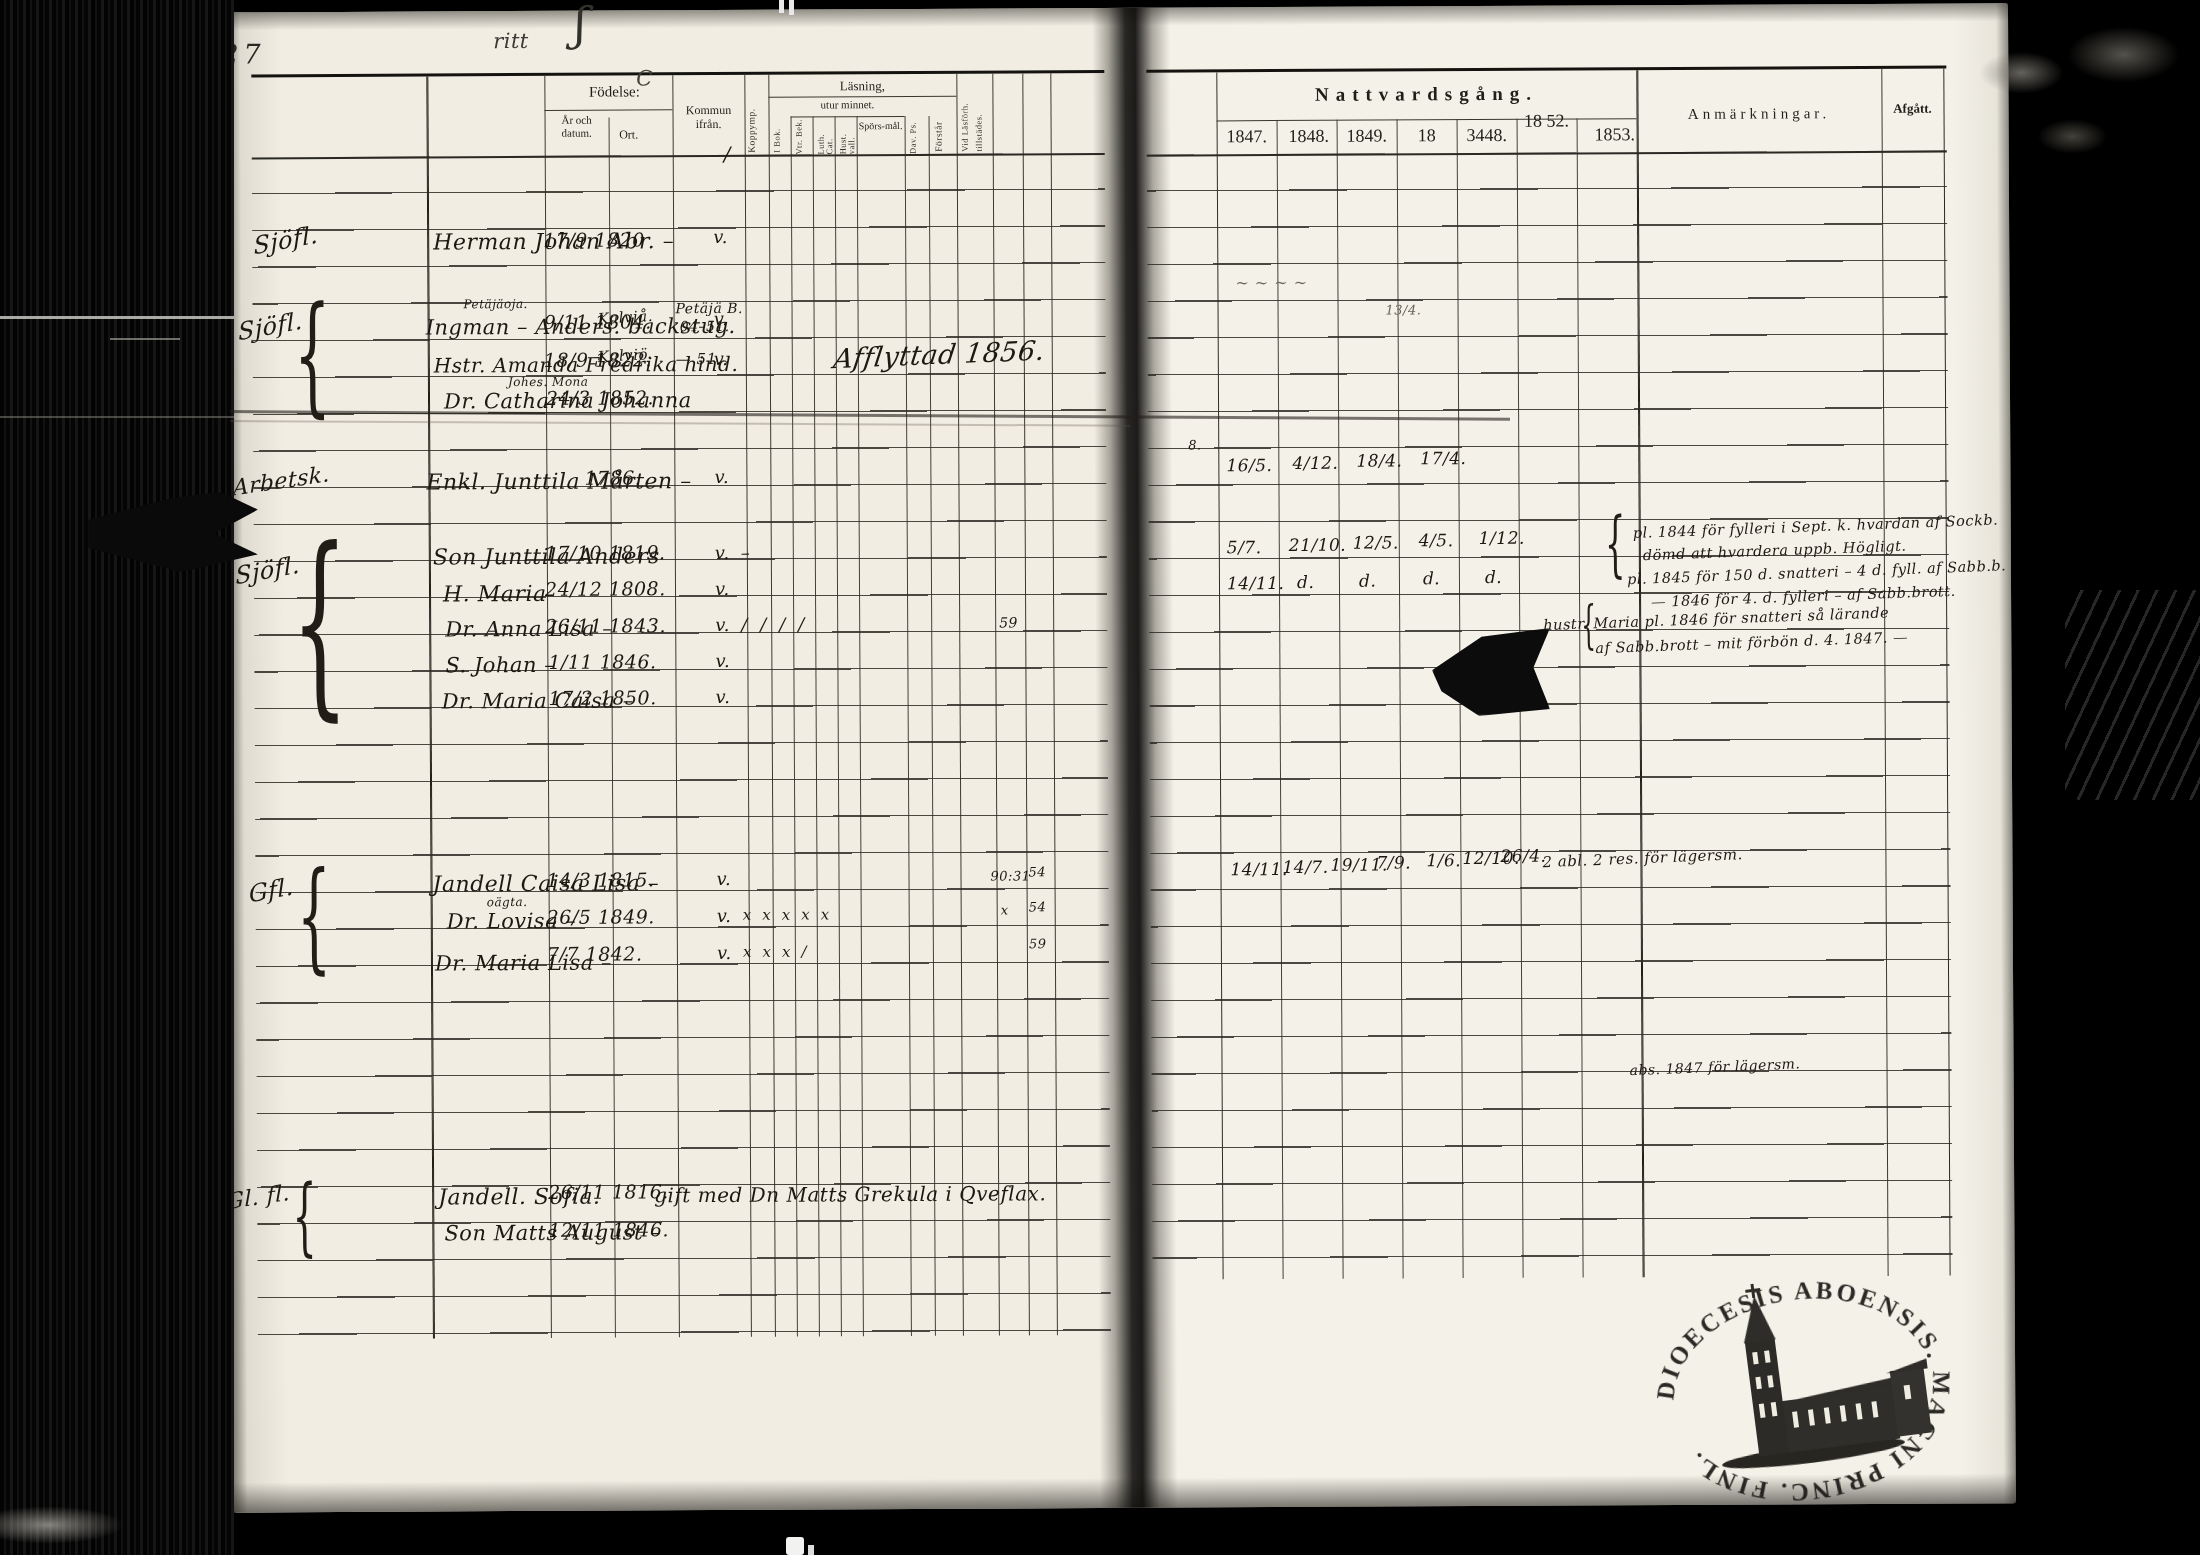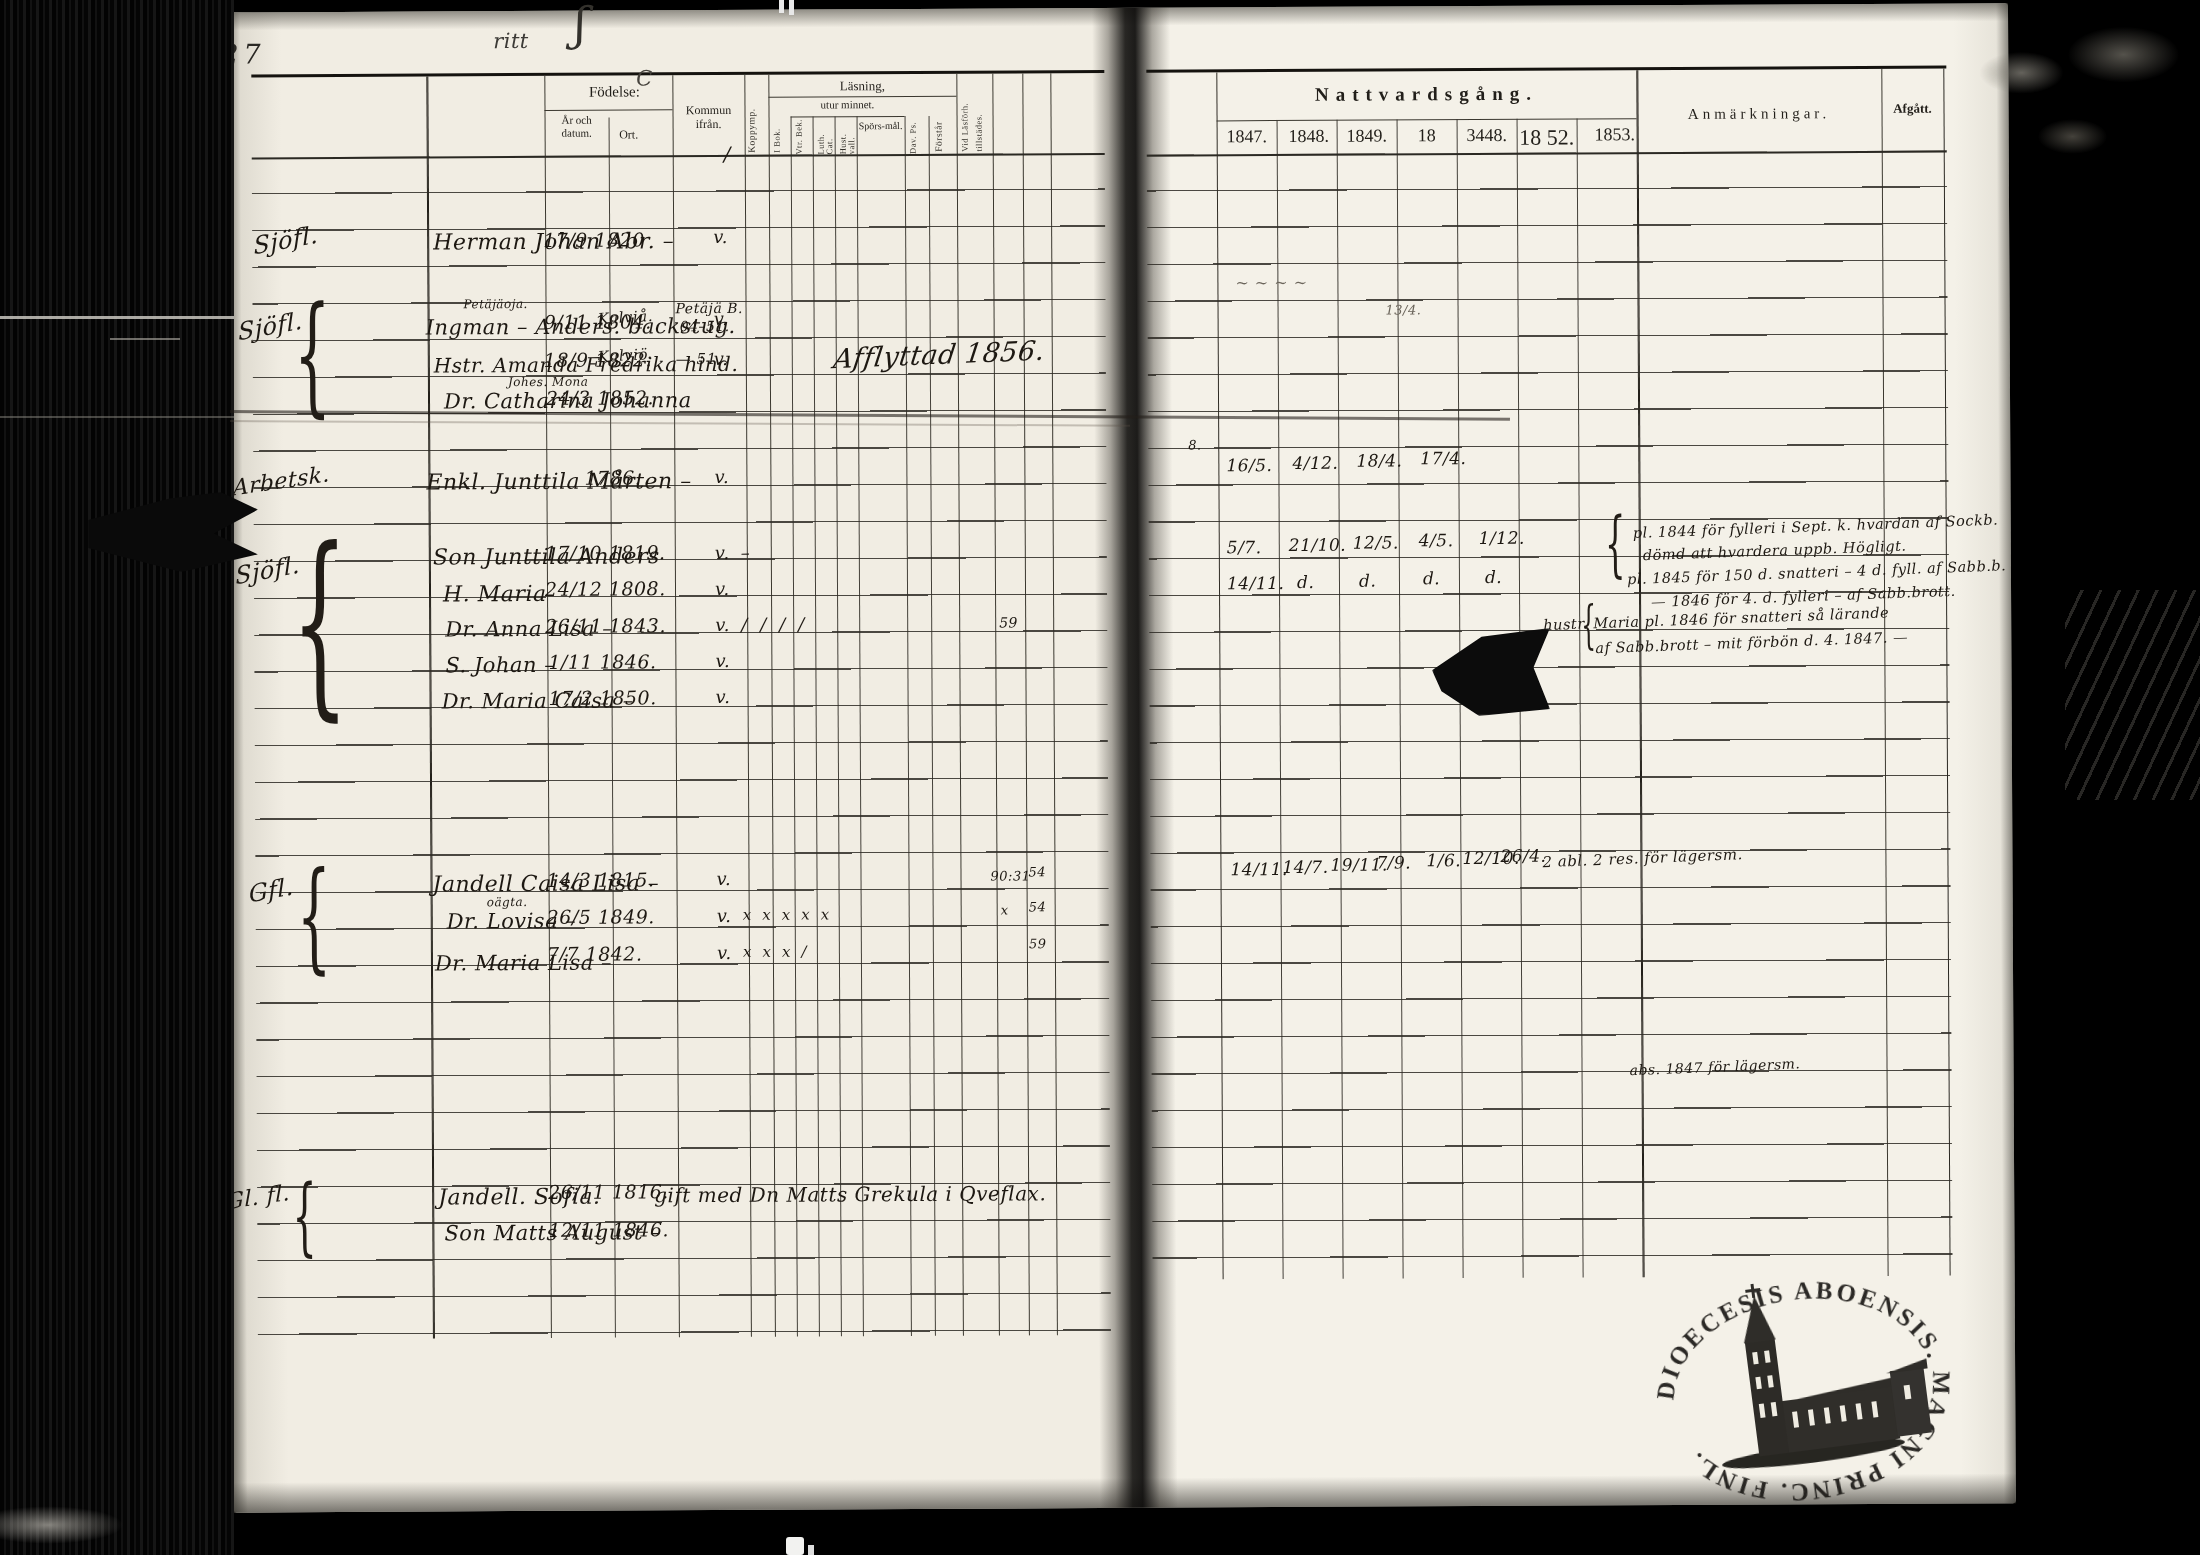--- a/index.html
+++ b/index.html
@@ -79,21 +79,21 @@
       <div class="vshadow" style="left:0;top:48px;height:1159px;box-shadow:130px 0 0 0 #44413a,190px 0 0 0 #44413a,250px 0 0 0 #44413a,310px 0 0 0 #44413a,370px 0 0 0 #44413a,430px 0 0 0 #44413a;"></div>
       <div class="hl" style="left:0;top:82px;width:800px;height:1.5px;background:#2b2923;"></div>
       <div class="hl" style="left:70px;top:48px;width:420px;"></div>
       <div class="rows" style="left:0;top:82px;width:800px;height:1125px;"></div>
       <div class="a pt ctr" style="left:70px;top:12px;width:420px;font-size:19px;font-weight:bold;letter-spacing:7px;">Nattvardsgång.</div>
       <div class="a pt ctr" style="left:70px;top:54px;width:60px;font-size:18px;">1847.</div>
       <div class="a pt ctr" style="left:130px;top:54px;width:64px;font-size:18px;">1848.</div>
       <div class="a pt ctr" style="left:190px;top:54px;width:60px;font-size:18px;">1849.</div>
       <div class="a pt ctr" style="left:250px;top:54px;width:60px;font-size:18px;">18</div>
       <div class="a pt ctr" style="left:310px;top:54px;width:60px;font-size:18px;">3448.</div>
-      <div class="a pt ctr" style="left:370px;top:54px;width:60px;font-size:22px;">18 52.</div>
+      <div class="a pt ctr" style="left:370px;top:40px;width:60px;font-size:18px;">18 52.</div>
       <div class="a pt ctr" style="left:430px;top:54px;width:76px;font-size:18px;">1853.</div>
       <div class="a pt ctr" style="left:490px;top:36px;width:245px;font-size:15px;letter-spacing:4px;">Anmärkningar.</div>
       <div class="a pt ctr" style="left:735px;top:32px;width:62px;font-size:13px;font-weight:bold;">Afgått.</div>
     </div>
 
     <span class="a hw" style="left:203px;top:34px;font-size:27px;letter-spacing:5px;color:#2a2824;">127</span>
     <span class="a hw" style="left:497px;top:26px;font-size:21px;color:#3c3a36;">ritt</span>
     <span class="a hw" style="left:578px;top:-6px;font-size:46px;color:#33312c;">ʃ</span>
     <span class="a hw" style="left:640px;top:64px;font-size:21px;color:#45423c;">C</span>
     <span class="a hw" style="left:727px;top:140px;font-size:20px;">/</span>

